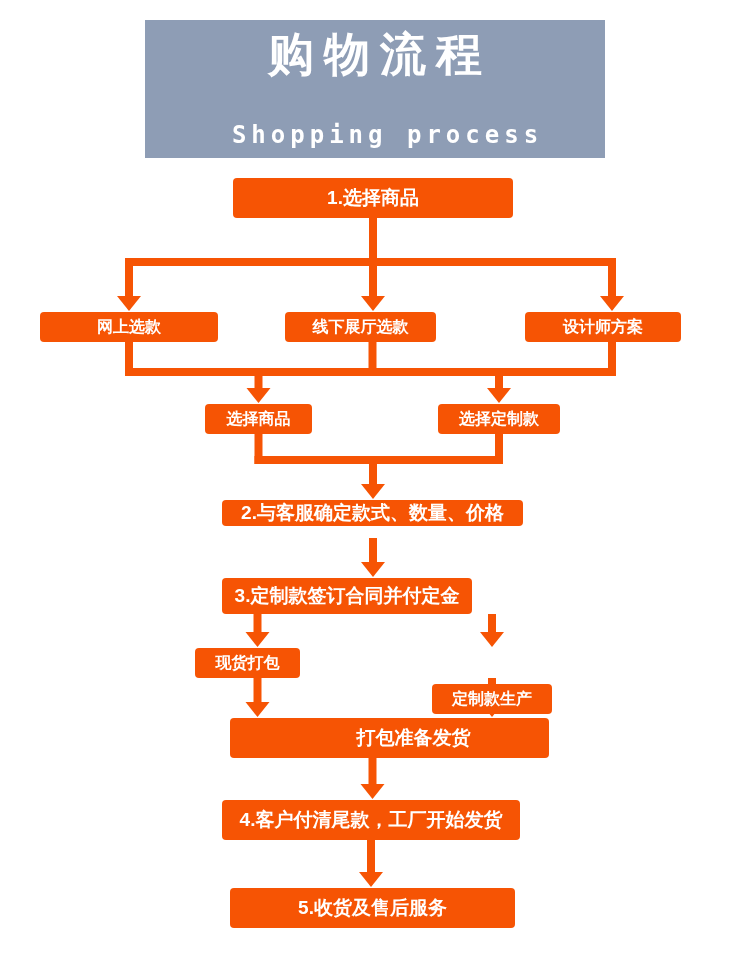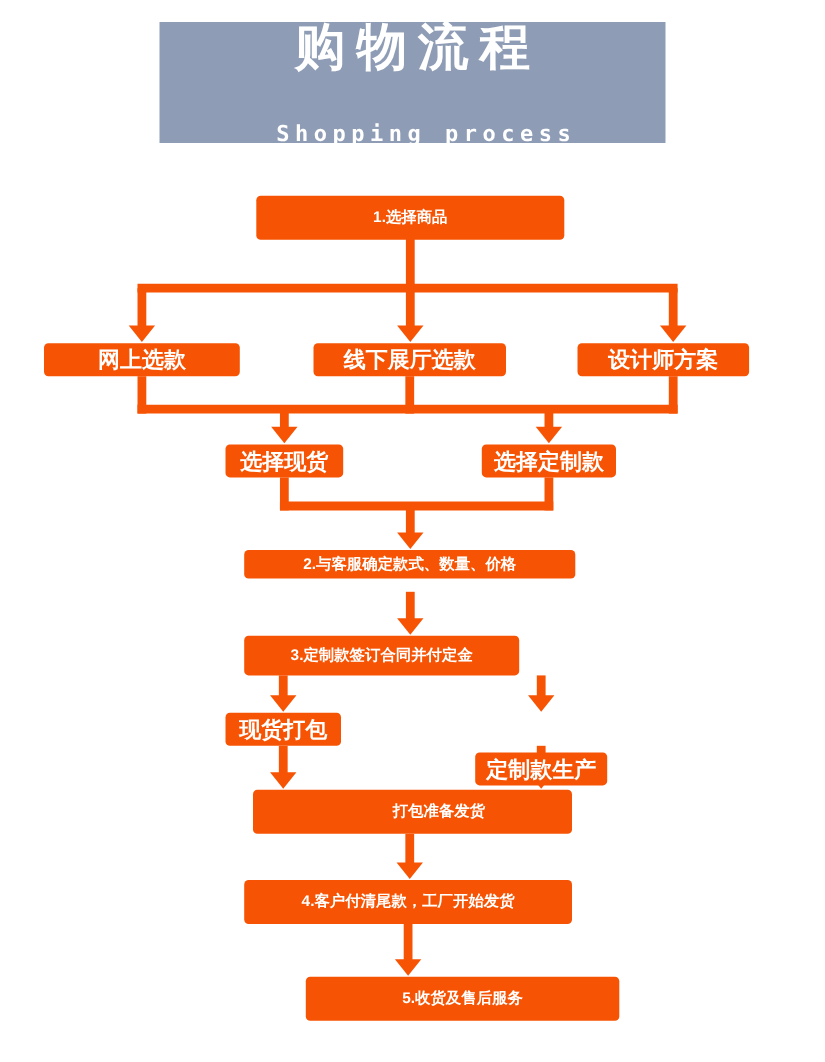--- a/index.html
+++ b/index.html
@@ -11,47 +11,47 @@
   *{margin:0;padding:0;box-sizing:border-box;}
   html,body{background:var(--page-bg);}
   body{font-family:"Liberation Sans",sans-serif;}
   .canvas{
     position:relative;
     width:750px;height:965px;
     background:var(--page-bg);
     overflow:hidden;
   }
   .header{
-    position:absolute;left:145px;top:20px;width:460px;height:110px;
+    position:absolute;left:145px;top:20px;width:460px;height:138px;
     background:var(--header-bg);
     display:flex;flex-direction:column;align-items:center;justify-content:center;
     color:var(--box-text);
     gap:36px;
   }
   .header .title{
     font-size:46px;font-weight:bold;letter-spacing:10px;line-height:1.1;
     text-indent:10px;
   }
   .header .subtitle{
     font-family:"DejaVu Sans Mono",monospace;
-    font-size:20px;font-weight:bold;letter-spacing:5px;margin-top:6px;
+    font-size:24px;font-weight:bold;letter-spacing:5px;margin-top:6px;
     text-indent:5px;
     margin-left:20px;
   }
   .node{
     position:absolute;
     background:var(--accent);
     color:var(--box-text);
     display:flex;align-items:center;justify-content:center;
     font-weight:bold;
     border-radius:4px;
     white-space:nowrap;
   }
-  .lg{font-size:14px;}
-  .sm{font-size:20px;}
+  .lg{font-size:19px;}
+  .sm{font-size:16px;}
   #connectors{position:absolute;left:0;top:0;width:750px;height:965px;}
   #connectors line{stroke:var(--accent);stroke-width:8;}
   #connectors polygon{fill:var(--accent);}
 </style>
 </head>
 <body>
 
 <div class="canvas">
 
   <div class="header">
@@ -100,32 +100,32 @@
     <line x1="372.5" y1="758" x2="372.5" y2="786"></line>
     <polygon points="360.5,784 384.5,784 372.5,799"></polygon>
 
     <line x1="371" y1="840" x2="371" y2="874"></line>
     <polygon points="359,872 383,872 371,887"></polygon>
   </svg>
 
   <div class="node lg" style="left:233px;top:178px;width:280px;height:40px;">1.选择商品</div>
 
   <div class="node sm" style="left:40px;top:312px;width:178px;height:30px;">网上选款</div>
-  <div class="node sm" style="left:285px;top:312px;width:175px;height:30px;">线下展厅选款</div>
+  <div class="node sm" style="left:285px;top:312px;width:151px;height:30px;">线下展厅选款</div>
   <div class="node sm" style="left:525px;top:312px;width:156px;height:30px;">设计师方案</div>
 
-  <div class="node sm" style="left:205px;top:404px;width:107px;height:30px;">选择现货</div>
+  <div class="node sm" style="left:205px;top:404px;width:107px;height:30px;">选择商品</div>
   <div class="node sm" style="left:438px;top:404px;width:122px;height:30px;text-align:center;">选择定制款</div>
 
   <div class="node lg" style="left:222px;top:500px;width:301px;height:26px;">2.与客服确定款式、数量、价格</div>
 
   <div class="node lg" style="left:222px;top:578px;width:250px;height:36px;">3.定制款签订合同并付定金</div>
 
-  <div class="node sm" style="left:205px;top:648px;width:105px;height:30px;">现货打包</div>
+  <div class="node sm" style="left:195px;top:648px;width:105px;height:30px;">现货打包</div>
   <div class="node sm" style="left:432px;top:684px;width:120px;height:30px;">定制款生产</div>
 
-  <div class="node lg" style="left:230px;top:718px;width:290px;height:40px;padding-left:48px;">打包准备发货</div>
+  <div class="node lg" style="left:230px;top:718px;width:319px;height:40px;padding-left:48px;">打包准备发货</div>
 
   <div class="node lg" style="left:222px;top:800px;width:298px;height:40px;">4.客户付清尾款，工厂开始发货</div>
 
-  <div class="node lg" style="left:230px;top:888px;width:285px;height:40px;margin-left:48px;">5.收货及售后服务</div>
+  <div class="node lg" style="left:230px;top:888px;width:285px;height:40px;">5.收货及售后服务</div>
 
 </div>
 
 </body></html>

